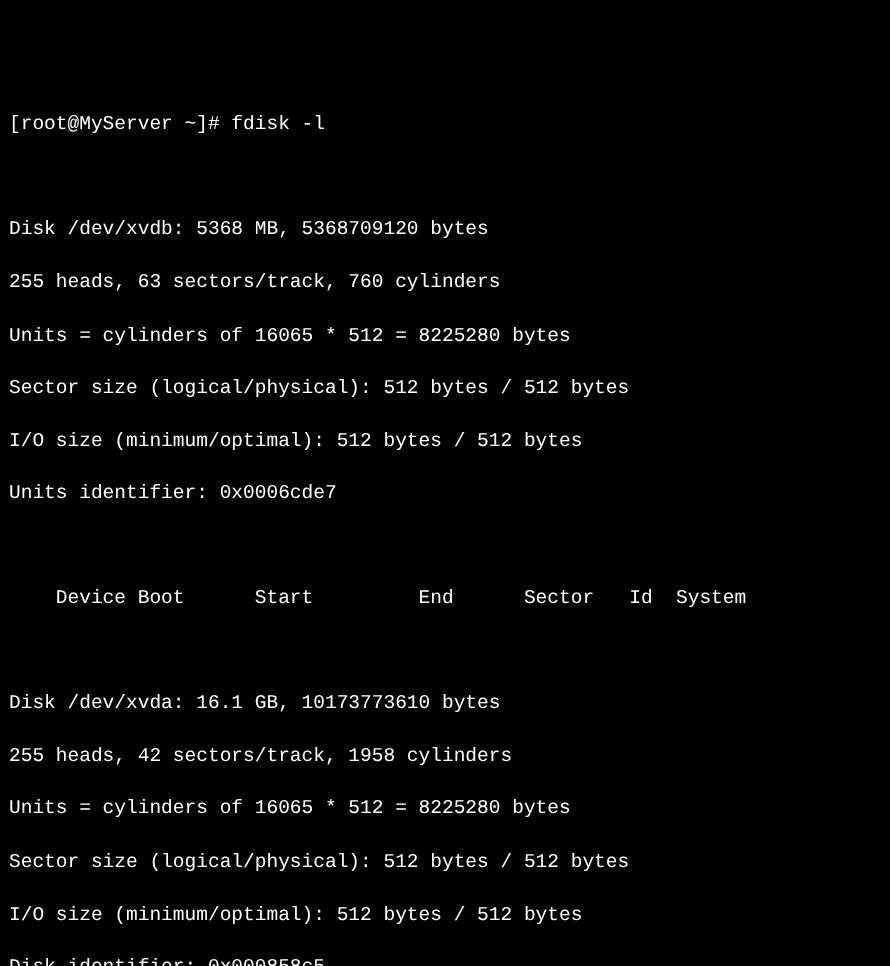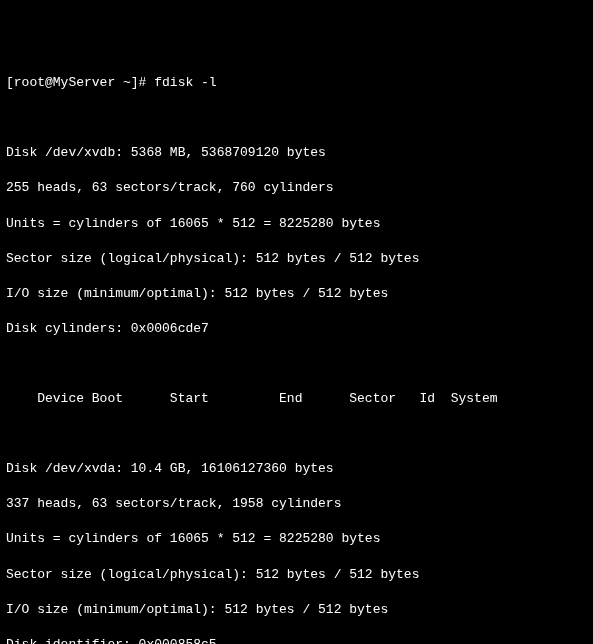--- a/index.html
+++ b/index.html
@@ -28,31 +28,31 @@
 <span>Disk /dev/xvdb: 5368 MB, 5368709120 bytes</span>
 
 <span>255 heads, 63 sectors/track, 760 cylinders</span>
 
 <span>Units = cylinders of 16065 * 512 = 8225280 bytes</span>
 
 <span>Sector size (logical/physical): 512 bytes / 512 bytes</span>
 
 <span>I/O size (minimum/optimal): 512 bytes / 512 bytes</span>
 
-<span>Disk cylinders: 0x0006cde7</span>
+<span>Units identifier: 0x0006cde7</span>
 
 <span></span>
 
 <span>    Device Boot      Start         End      Sector   Id  System</span>
 
 <span></span>
 
-<span>Disk /dev/xvda: 10.4 GB, 16106127360 bytes</span>
+<span>Disk /dev/xvda: 16.1 GB, 10173773610 bytes</span>
 
-<span>337 heads, 63 sectors/track, 1958 cylinders</span>
+<span>255 heads, 42 sectors/track, 1958 cylinders</span>
 
 <span>Units = cylinders of 16065 * 512 = 8225280 bytes</span>
 
 <span>Sector size (logical/physical): 512 bytes / 512 bytes</span>
 
 <span>I/O size (minimum/optimal): 512 bytes / 512 bytes</span>
 
 <span>Disk identifier: 0x000858c5</span>
 
 <span></span>

